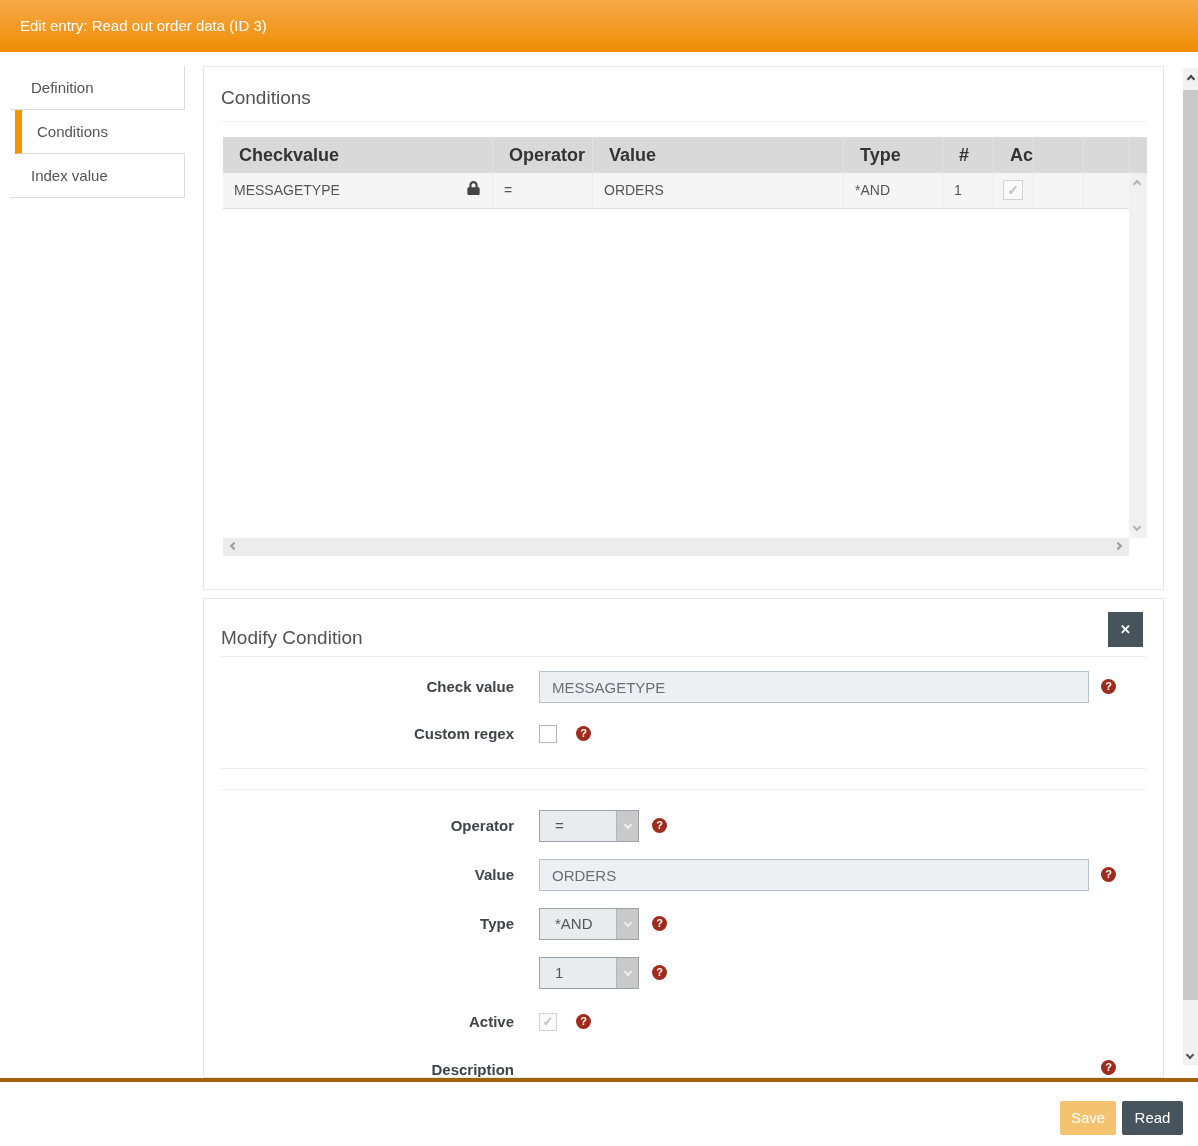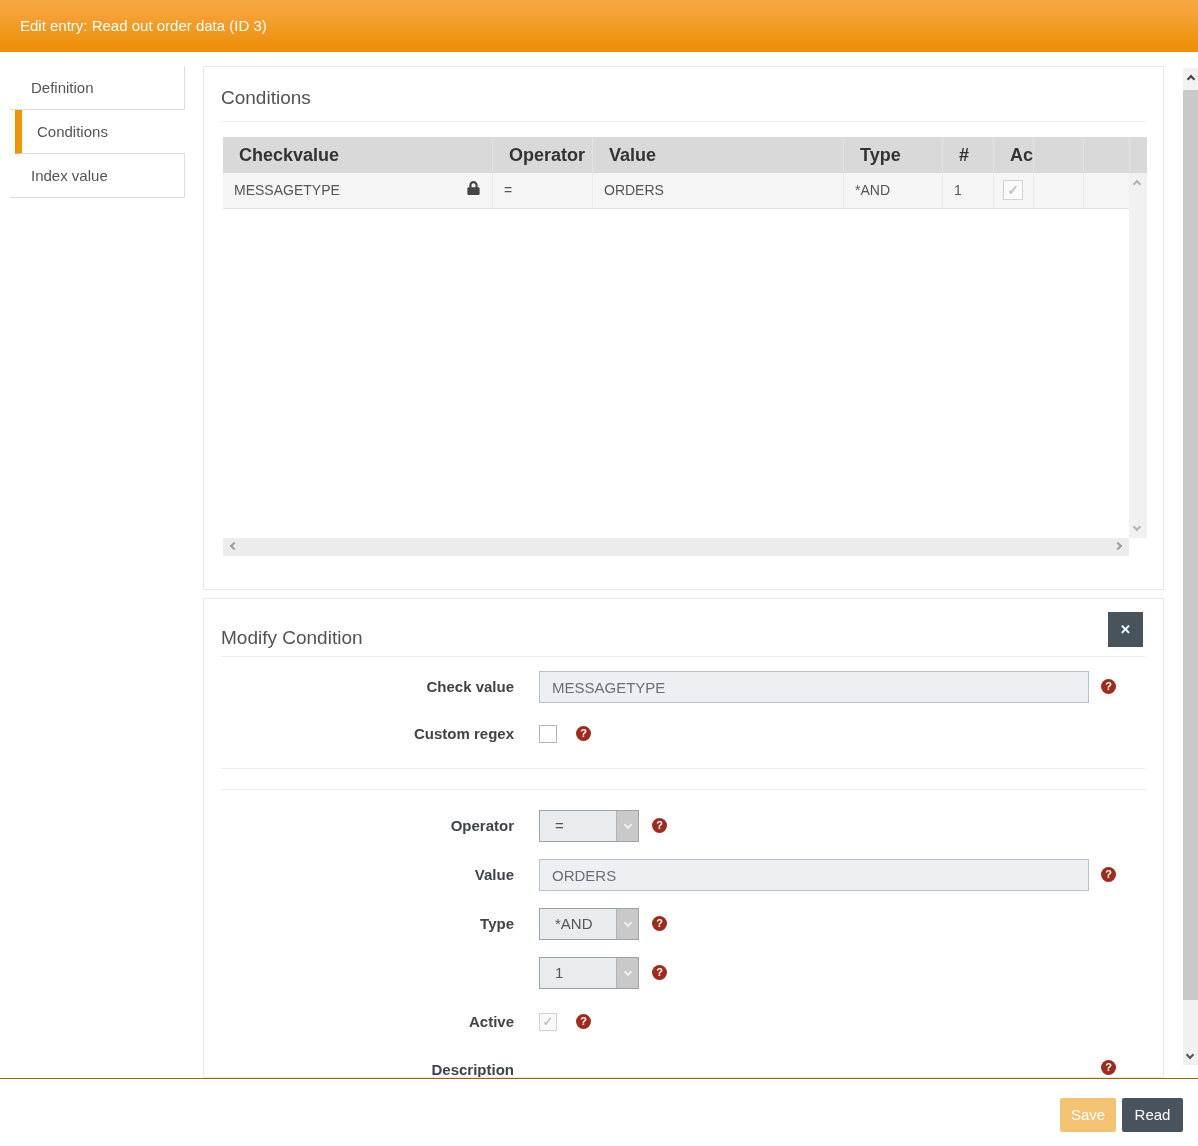--- a/index.html
+++ b/index.html
@@ -90,21 +90,21 @@
   .cb.disabled { border-color:#d3d3d3; background:#fafafa; color:#c2c2c2; text-align:center; line-height:16px; font-size:13px; font-weight:bold; cursor:default; }
   .tcb { width:20px; height:20px; margin:7px 0 0 9px; border:1px solid #d3d3d3; background:#fafafa; color:#c2c2c2; text-align:center; line-height:18px; font-size:14px; font-weight:bold; }
 
   .xbtn {
     position:absolute; top:13px; right:20px; width:35px; height:35px;
     background:#47545c; color:#fff; font-size:13px; font-weight:bold;
     text-align:center; line-height:35px; cursor:pointer;
   }
 
   
-  .footer { position:absolute; left:0; top:1078px; width:1198px; height:68px; background:#fff; border-top:1px solid #a16207; }
+  .footer { position:absolute; left:0; top:1078px; width:1198px; height:68px; background:#fff; border-top:4px solid #a16207; }
   .btn { position:absolute; top:19px; height:34px; color:#fff; font-size:15px; text-align:center; line-height:34px; border-radius:2px; cursor:pointer; }
   .btn-save { left:1060px; width:56px; background:#f4c371; }
   .btn-close { left:1122px; width:61px; background:#47545e; }
 
   
   .pagescroll { position:absolute; left:1183px; top:52px; width:15px; height:1013px; }
   .ps-track { position:absolute; left:0; top:16px; bottom:0; width:15px; background:#f1f1f1; }
   .ps-up { position:absolute; left:0; top:16px; width:15px; height:22px; background:#f2f2f2; color:#444; text-align:center; }
   .ps-up .chev { margin-top:7px; }
   .ps-thumb { position:absolute; left:0; top:38px; width:15px; height:910px; background:#c9c9c9; }

